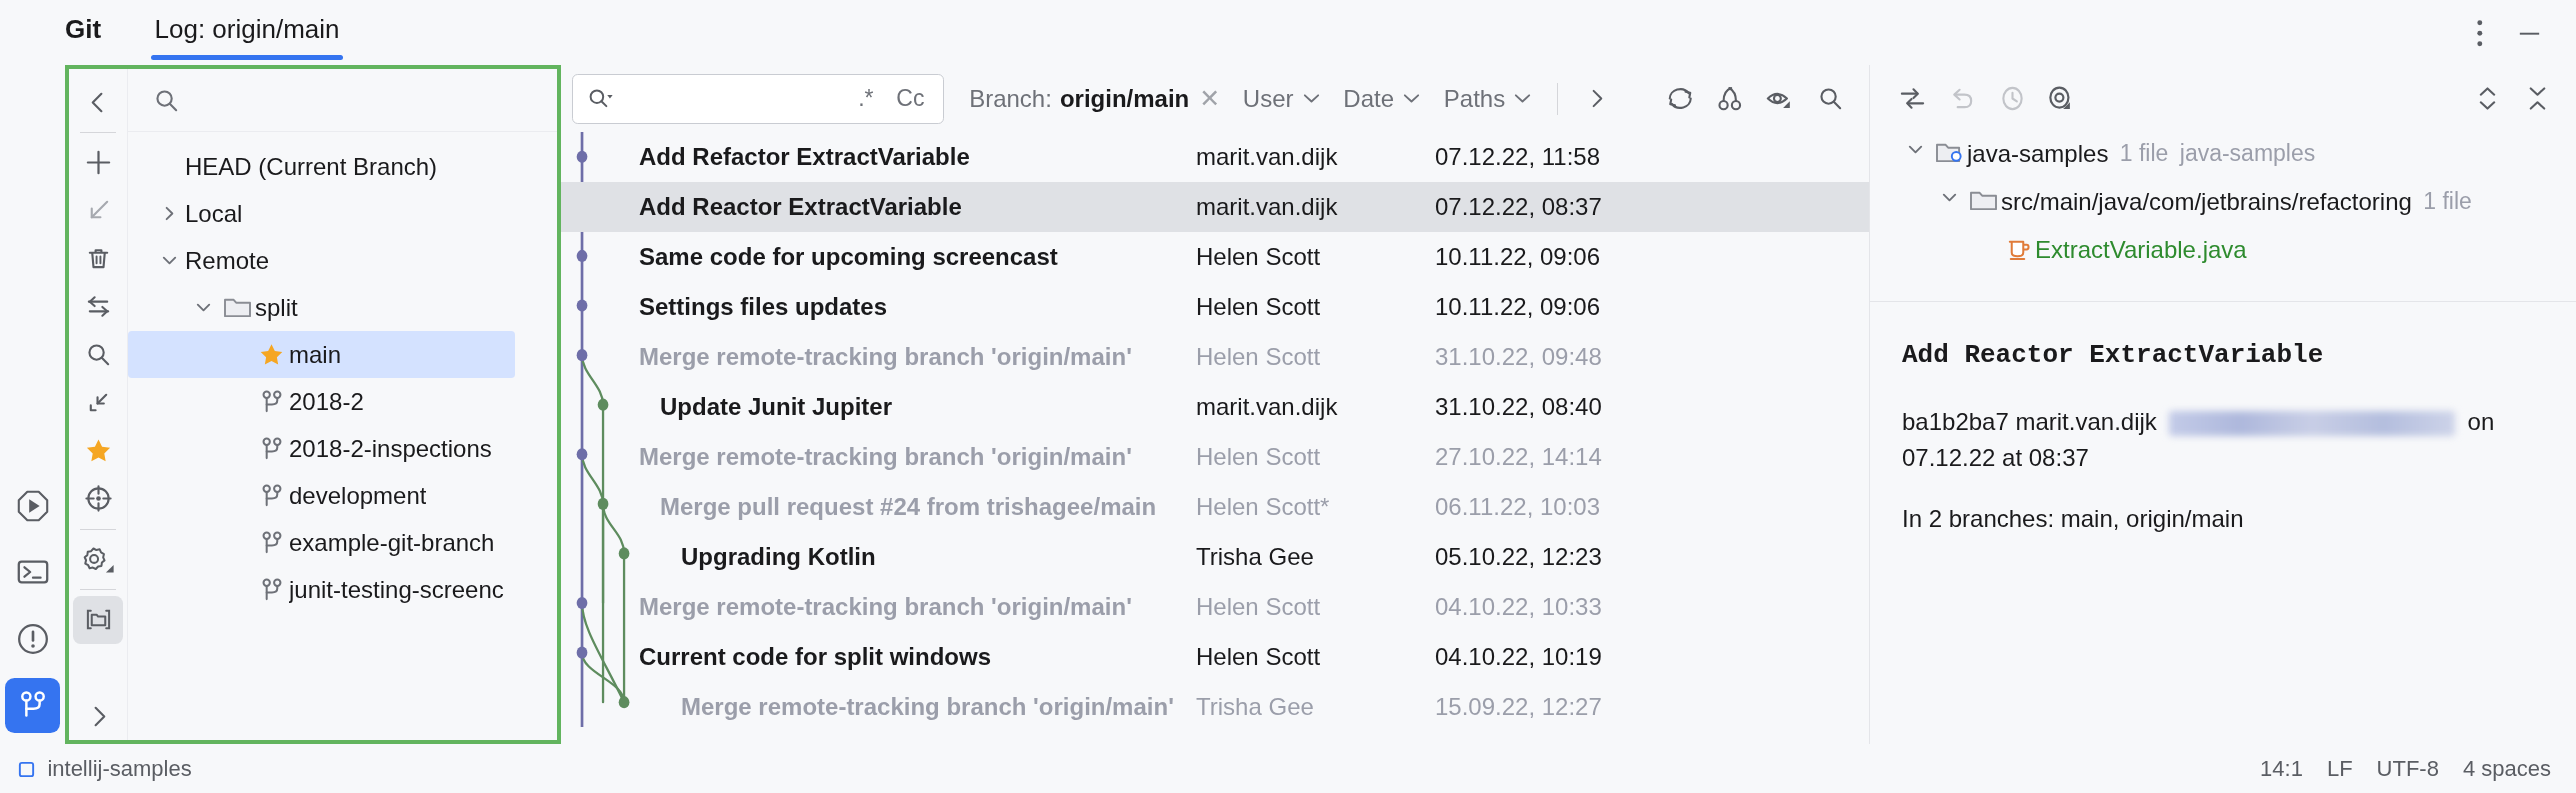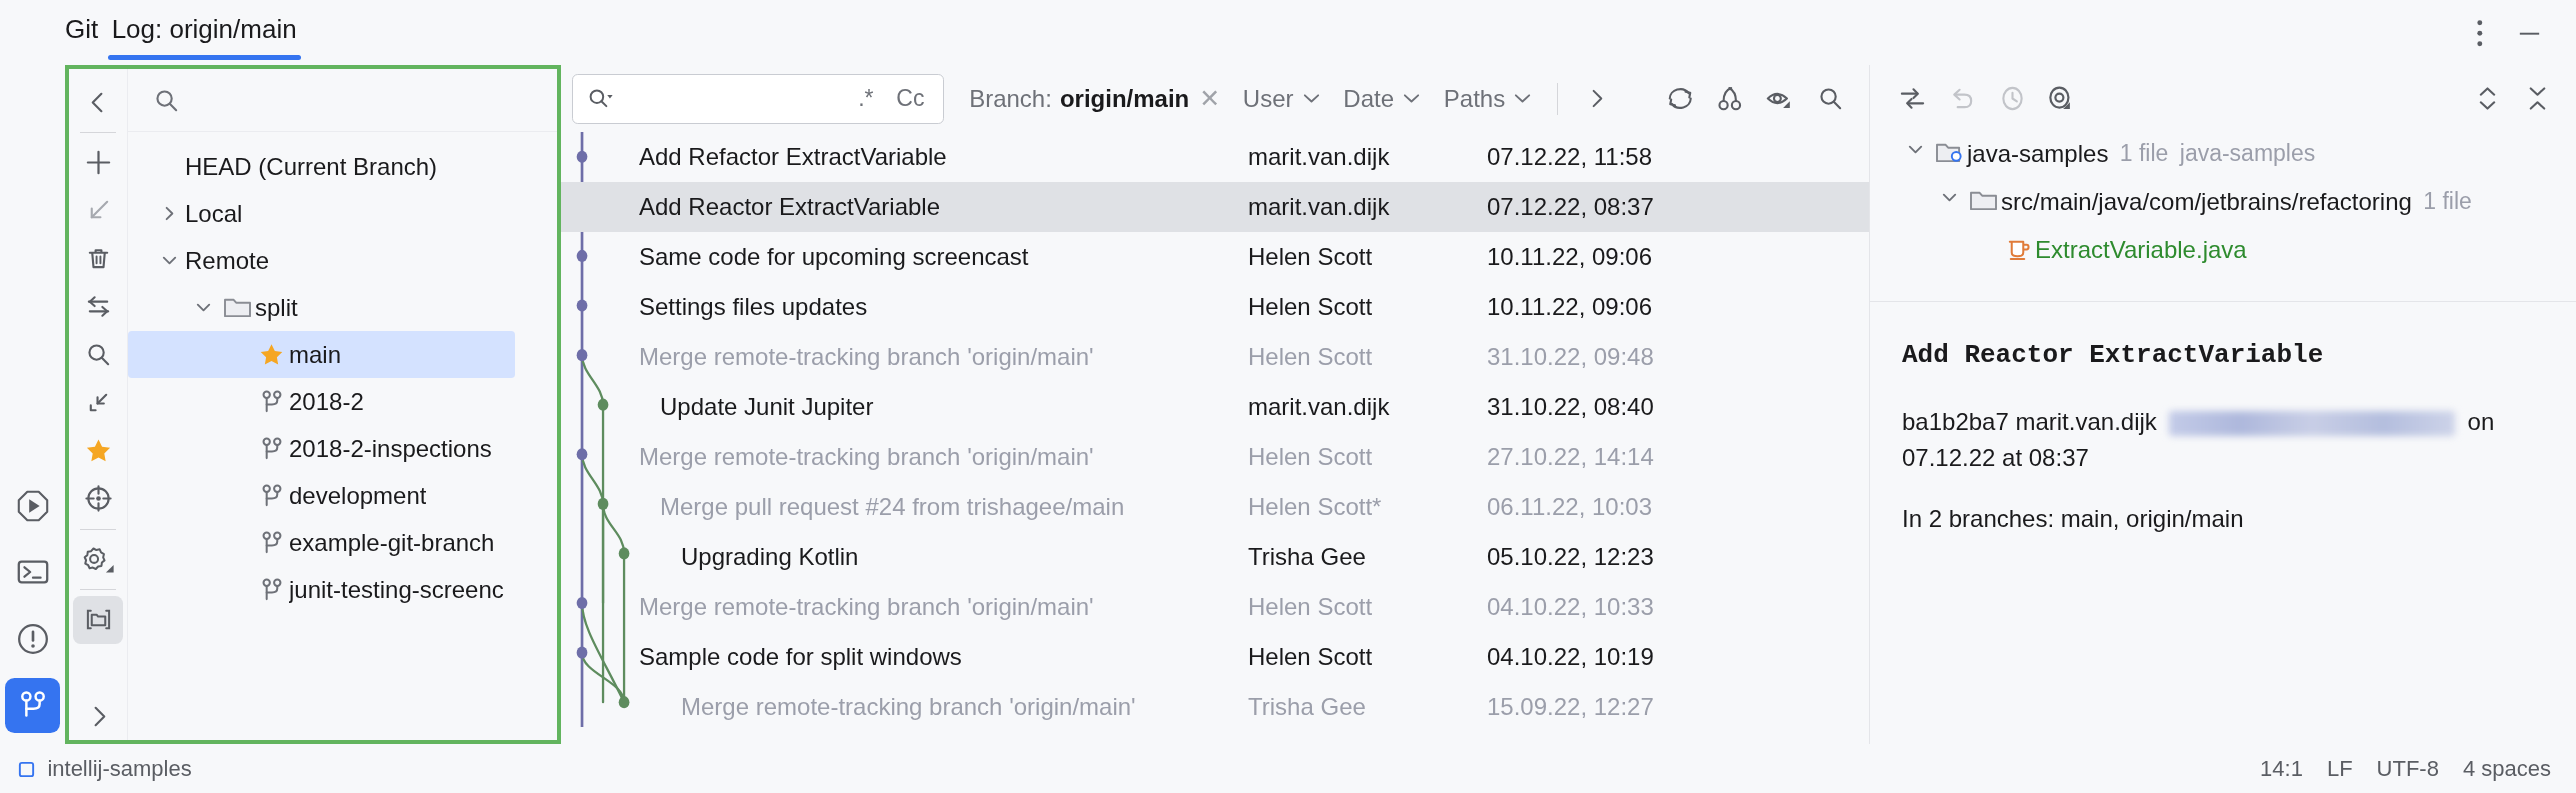--- a/index.html
+++ b/index.html
@@ -26,22 +26,23 @@
     height: 65px;
     flex: 0 0 65px;
     background: #F7F8FA;
     display: flex;
     align-items: flex-start;
     padding-left: 65px;
   }
   .tab-label {
     font-size: 26px;
     color: #1A1A1C;
-    font-weight: normal;
+    font-weight: bold;
     padding: 15.3px 0 0 0;
+    margin-right: 40px;
     line-height: 29px;
     white-space: nowrap;
   }
   .tab-item {
     position: relative;
     font-size: 26px;
     color: #1A1A1C;
     padding: 15.3px 13.4px 0 13.4px;
     line-height: 29px;
     white-space: nowrap;
@@ -275,23 +276,24 @@
     white-space: nowrap;
     cursor: default;
     position: relative;
   }
   .commit-row.selected { background: #DFE1E5; }
   .commit-row.muted .c-subject,
   .commit-row.muted .c-author,
   .commit-row.muted .c-date { color: #9B9EAA; }
   .c-subject {
     flex: 0 0 auto;
-    width: 687px;
+    width: 635px;
     overflow: hidden;
     text-overflow: ellipsis;
+    font-weight: bold;
   }
   .c-author {
     flex: 0 0 239px;
     width: 239px;
     overflow: hidden;
   }
   .c-date {
     flex: 0 0 auto;
     width: 239px;
   }
@@ -809,21 +811,21 @@
               <span class="c-subject" style="padding-left: 120px;">Upgrading Kotlin</span>
               <span class="c-author">Trisha Gee</span>
               <span class="c-date">05.10.22, 12:23</span>
             </div>
             <div class="commit-row muted">
               <span class="c-subject" style="padding-left: 78px;">Merge remote-tracking branch 'origin/main'</span>
               <span class="c-author">Helen Scott</span>
               <span class="c-date">04.10.22, 10:33</span>
             </div>
             <div class="commit-row">
-              <span class="c-subject" style="padding-left: 78px;">Sample code for split windows</span>
+              <span class="c-subject" style="padding-left: 78px;">Current code for split windows</span>
               <span class="c-author">Helen Scott</span>
               <span class="c-date">04.10.22, 10:19</span>
             </div>
             <div class="commit-row muted">
               <span class="c-subject" style="padding-left: 120px;">Merge remote-tracking branch 'origin/main'</span>
               <span class="c-author">Trisha Gee</span>
               <span class="c-date">15.09.22, 12:27</span>
             </div>
           </div>
       </div>

